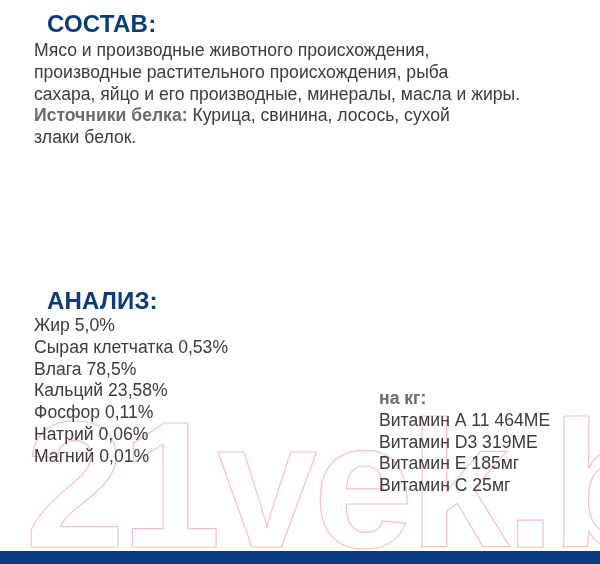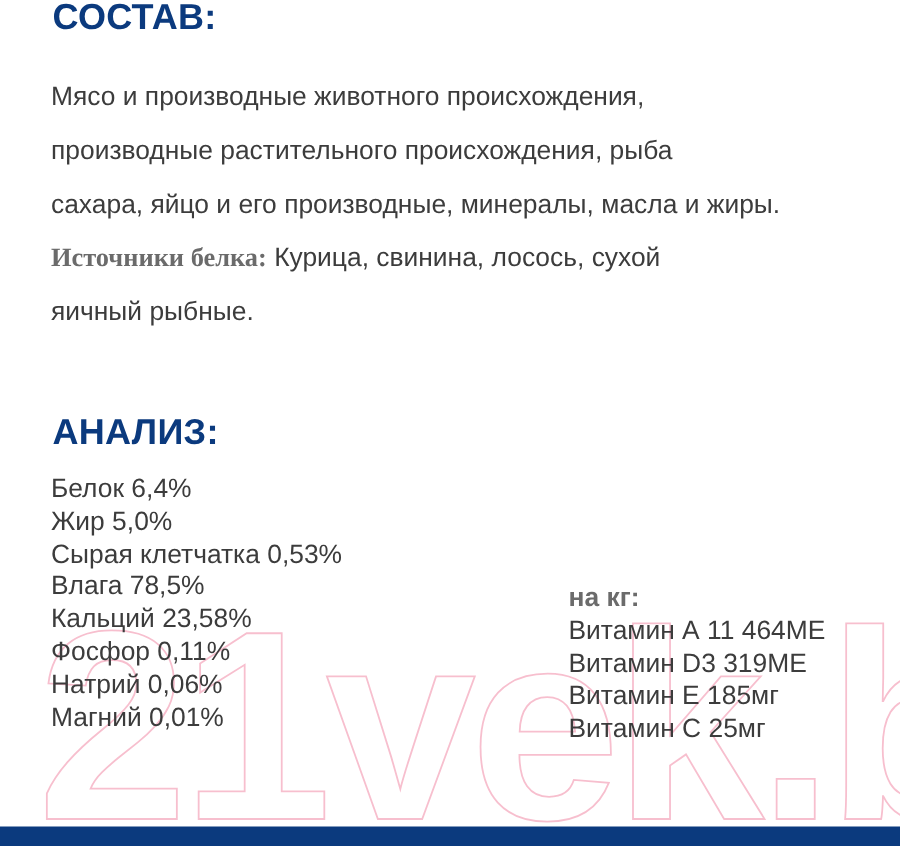--- a/index.html
+++ b/index.html
@@ -11,21 +11,21 @@
       width: 600px;
       height: 564px;
       position: relative;
       overflow: hidden;
       font-family: "DejaVu Sans", "Liberation Sans", sans-serif;
       color: #3c3c3c;
     }
     .heading {
       position: absolute;
       left: 35px;
-      margin: 0;
+      margin: 12px;
       font-family: "Liberation Sans", sans-serif;
       font-weight: bold;
       font-size: 24px;
       letter-spacing: 0.2px;
       color: #0b3a7e;
       line-height: 1;
     }
     #heading-composition { top: 0px; }
     #heading-analysis { top: 277px; }
 
@@ -34,25 +34,24 @@
       left: 34px;
       top: 40px;
       width: 566px;
       margin: 0;
       font-family: "Liberation Sans", sans-serif;
       font-size: 17.6px;
       line-height: 21.8px;
       color: #3c3c3c;
       white-space: nowrap;
     }
-    .composition .line { display: block; margin-top: 14px; }
+    .composition .line { display: block; }
     .composition .bold-label {
       font-weight: bold;
       color: #6b6b6b;
-      font-family: Liberation Serif, serif;
     }
 
     .analysis-list {
       position: absolute;
       left: 34px;
       top: 315px;
       margin: 0;
       padding: 0;
       list-style: none;
       font-family: "Liberation Sans", sans-serif;
@@ -110,28 +109,27 @@
 
 <div class="watermark">21vek.by</div>
 
 <div class="content">
   <h2 class="heading" id="heading-composition">СОСТАВ:</h2>
   <div class="composition">
     <span class="line">Мясо и производные животного происхождения,</span>
     <span class="line">производные растительного происхождения, рыба</span>
     <span class="line">сахара, яйцо и его производные, минералы, масла и жиры.</span>
     <span class="line"><span class="bold-label">Источники белка:</span><span> Курица, свинина, лосось, сухой</span></span>
-    <span class="line">яичный рыбные.</span>
+    <span class="line">злаки белок.</span>
   </div>
 </div>
 
 <div class="content">
   <h2 class="heading" id="heading-analysis">АНАЛИЗ:</h2>
   <ul class="analysis-list">
-    <li>Белок 6,4%</li>
     <li>Жир 5,0%</li>
     <li>Сырая клетчатка 0,53%</li>
     <li>Влага 78,5%</li>
     <li>Кальций 23,58%</li>
     <li>Фосфор 0,11%</li>
     <li>Натрий 0,06%</li>
     <li>Магний 0,01%</li>
   </ul>
   <ul class="vitamins">
     <li class="per-kg">на кг:</li>

